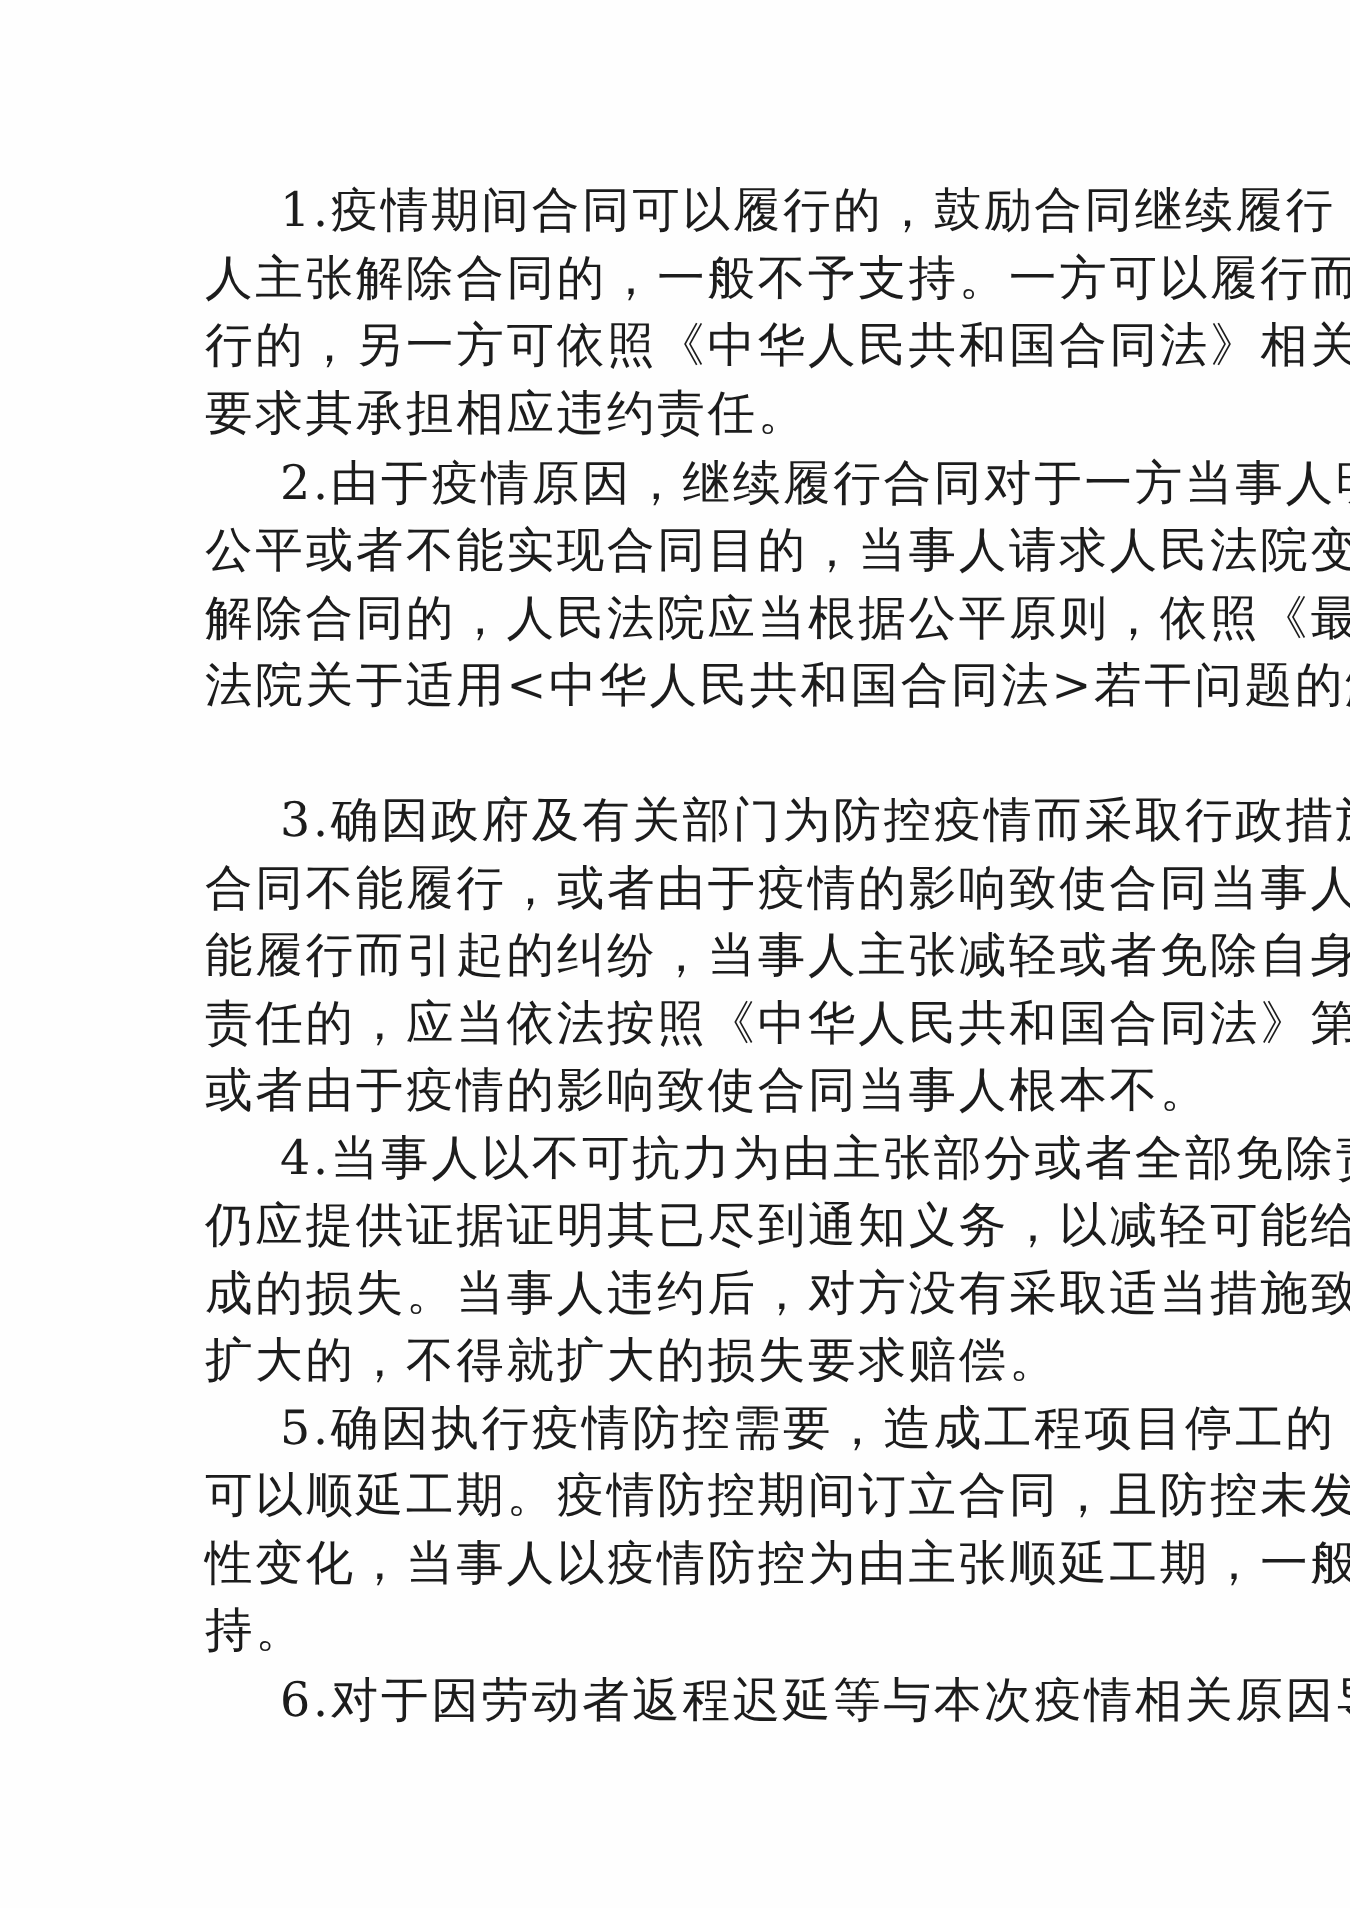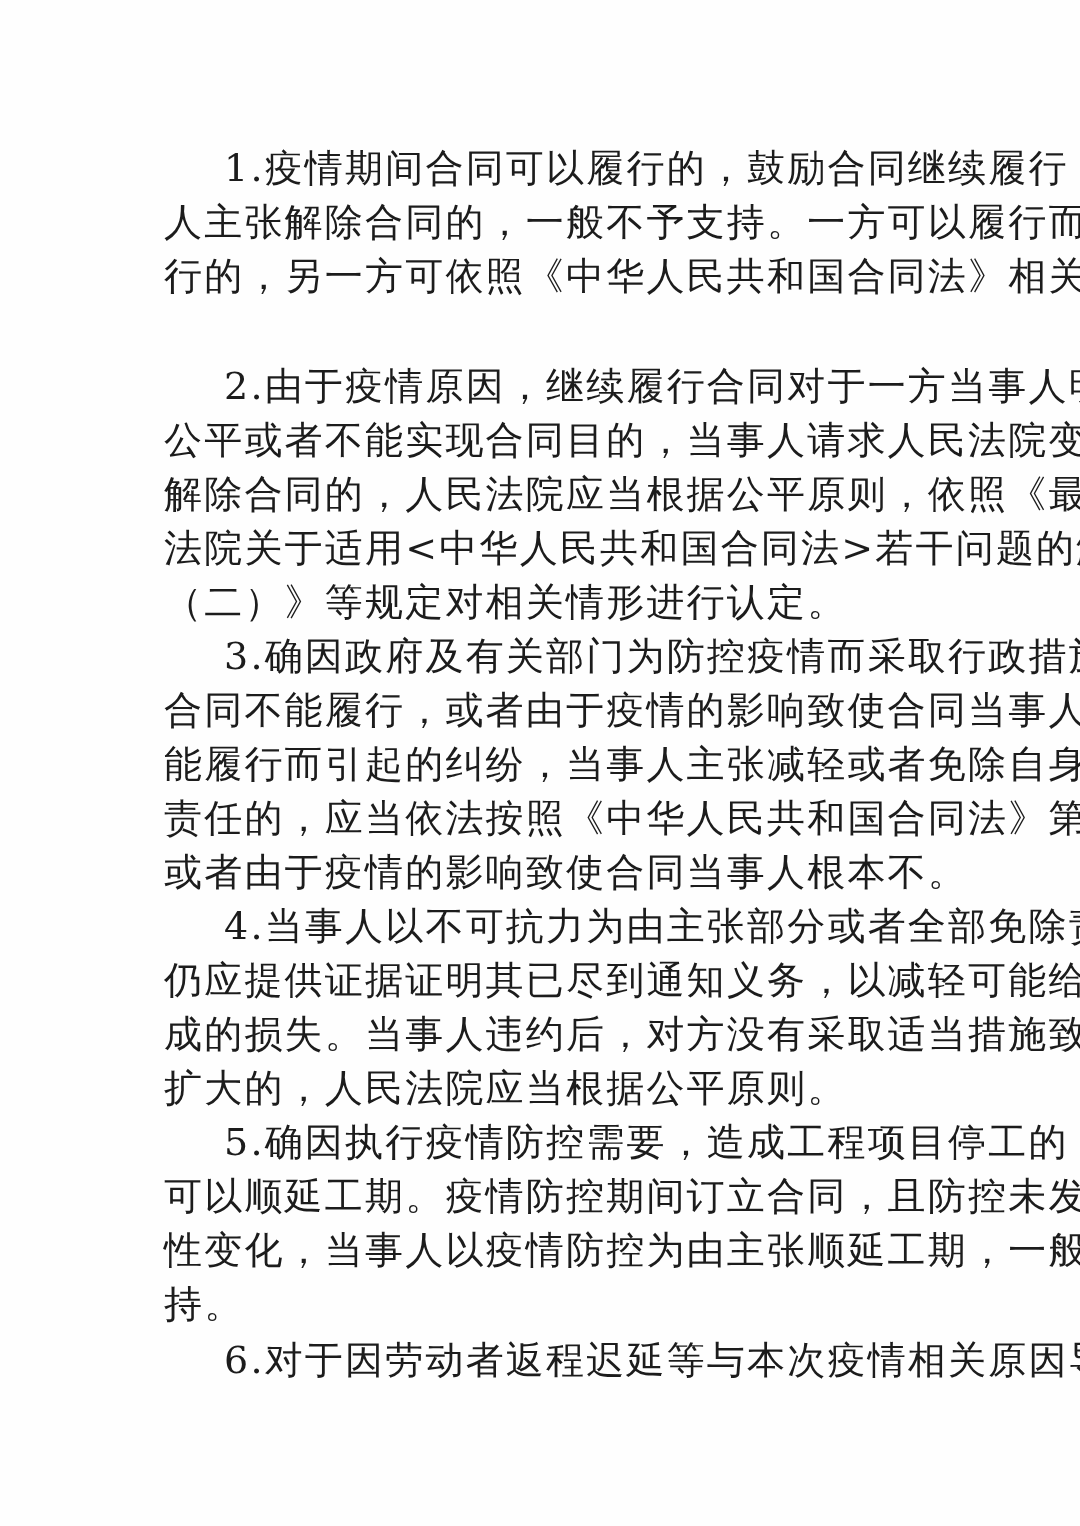--- a/index.html
+++ b/index.html
@@ -31,37 +31,37 @@
   .indent { left: 224px; width: 700px; }
 </style>
 </head>
 <body>
 
 <div class="page">
 
   <div class="line indent" style="top:146px">1.疫情期间合同可以履行的，鼓励合同继续履行，当事</div>
   <div class="line" style="top:200px">人主张解除合同的，一般不予支持。一方可以履行而拒绝履</div>
   <div class="line" style="top:254px">行的，另一方可依照《中华人民共和国合同法》相关规定，</div>
+  <div class="line" style="top:308px">要求其承担相应违约责任。</div>
 
   <div class="line indent" style="top:364px">2.由于疫情原因，继续履行合同对于一方当事人明显不</div>
   <div class="line" style="top:418px">公平或者不能实现合同目的，当事人请求人民法院变更或者</div>
   <div class="line" style="top:472px">解除合同的，人民法院应当根据公平原则，依照《最高人民</div>
   <div class="line" style="top:526px">法院关于适用&lt;中华人民共和国合同法&gt;若干问题的解释</div>
-  <div class="line" style="top:580px">（二）》等规定对相关情形进行认定。</div>
 
   <div class="line indent" style="top:634px">3.确因政府及有关部门为防控疫情而采取行政措施导致</div>
   <div class="line" style="top:688px">合同不能履行，或者由于疫情的影响致使合同当事人根本不</div>
   <div class="line" style="top:742px">能履行而引起的纠纷，当事人主张减轻或者免除自身的法律</div>
   <div class="line" style="top:796px">责任的，应当依法按照《中华人民共和国合同法》第一百一</div>
   <div class="line" style="top:850px">或者由于疫情的影响致使合同当事人根本不。</div>
 
   <div class="line indent" style="top:904px">4.当事人以不可抗力为由主张部分或者全部免除责任的，</div>
   <div class="line" style="top:958px">仍应提供证据证明其已尽到通知义务，以减轻可能给对方造</div>
   <div class="line" style="top:1012px">成的损失。当事人违约后，对方没有采取适当措施致使损失</div>
-  <div class="line" style="top:1066px">扩大的，人民法院应当根据公平原则。</div>
+  <div class="line" style="top:1066px">扩大的，不得就扩大的损失要求赔偿。</div>
 
   <div class="line indent" style="top:1120px">5.确因执行疫情防控需要，造成工程项目停工的，一般</div>
   <div class="line" style="top:1174px">可以顺延工期。疫情防控期间订立合同，且防控未发生实质</div>
   <div class="line" style="top:1228px">性变化，当事人以疫情防控为由主张顺延工期，一般不予支</div>
   <div class="line" style="top:1282px">持。</div>
 
   <div class="line indent" style="top:1338px">6.对于因劳动者返程迟延等与本次疫情相关原因导致</div>
 
 </div>
 

